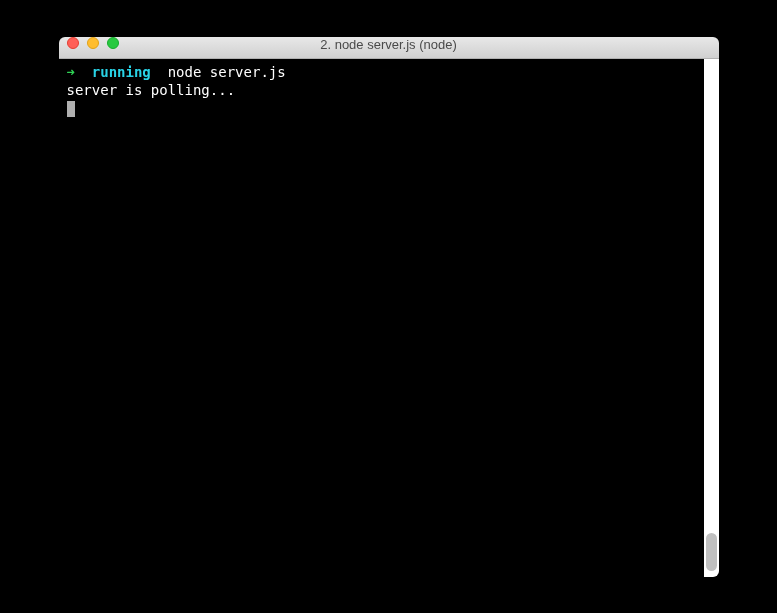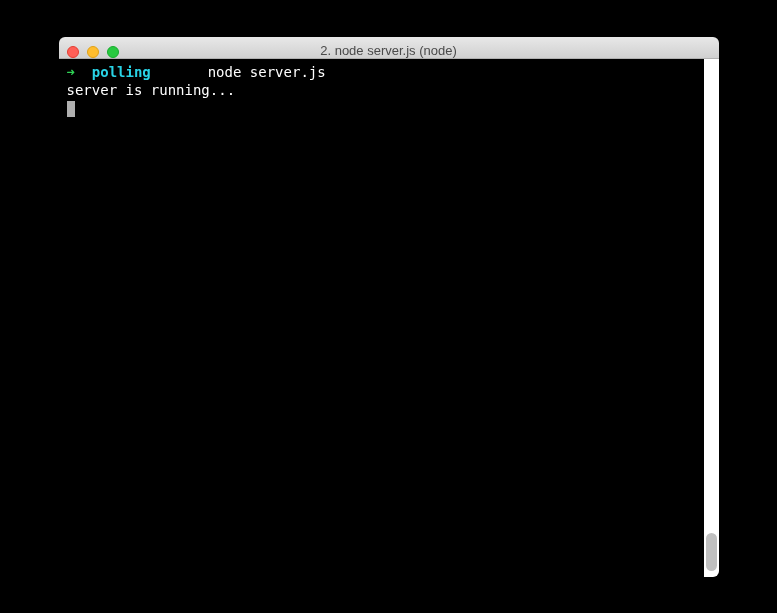--- a/index.html
+++ b/index.html
@@ -24,21 +24,21 @@
       box-shadow: 0 10px 40px rgba(0,0,0,0.5);
       overflow: hidden;
       display: flex;
       flex-direction: column;
     }
     .titlebar {
       height: 22px;
       background: linear-gradient(to bottom, #e8e8e8, #d0d0d0);
       border-bottom: 1px solid #b0b0b0;
       display: flex;
-      align-items: flex-end;
+      align-items: flex-start;
       position: relative;
     }
     .traffic-lights {
       display: flex;
       align-items: center;
       gap: 8px;
       padding-left: 8px;
     }
     .traffic-light {
       width: 12px;
@@ -79,21 +79,20 @@
     .arrow {
       color: #2fd255;
       font-weight: bold;
     }
     .cwd {
       color: #29d3e6;
       font-weight: bold;
     }
     .cmd {
       color: #ffffff;
-      margin-left: 40px;
     }
     .output-line {
       color: #ffffff;
       display: block;
     }
     .cursor {
       display: inline-block;
       width: 8px;
       height: 16px;
       background: #b0b0b0;
@@ -121,18 +120,18 @@
 <div class="window">
   <div class="titlebar">
     <div class="traffic-lights">
       <div class="traffic-light tl-close"></div>
       <div class="traffic-light tl-min"></div>
       <div class="traffic-light tl-max"></div>
     </div>
     <div class="title">2. node server.js (node)</div>
   </div>
   <div class="terminal-body">
-    <div class="terminal-content"><span class="prompt-line"><span class="arrow">➜</span>  <span class="cwd">polling</span>  <span class="cmd">node server.js</span></span><span class="output-line">server is running...</span><span class="cursor"></span></div>
+    <div class="terminal-content"><span class="prompt-line"><span class="arrow">➜</span>  <span class="cwd">running</span>  <span class="cmd">node server.js</span></span><span class="output-line">server is polling...</span><span class="cursor"></span></div>
     <div class="scrollbar-track">
       <div class="scrollbar-thumb"></div>
     </div>
   </div>
 </div>
 
 </body></html>

